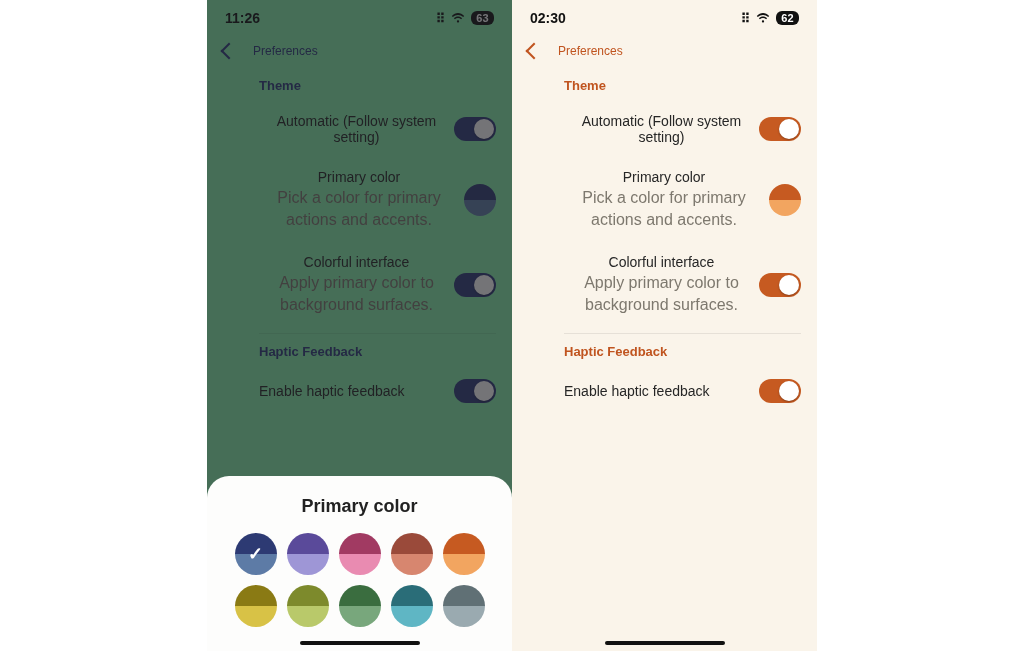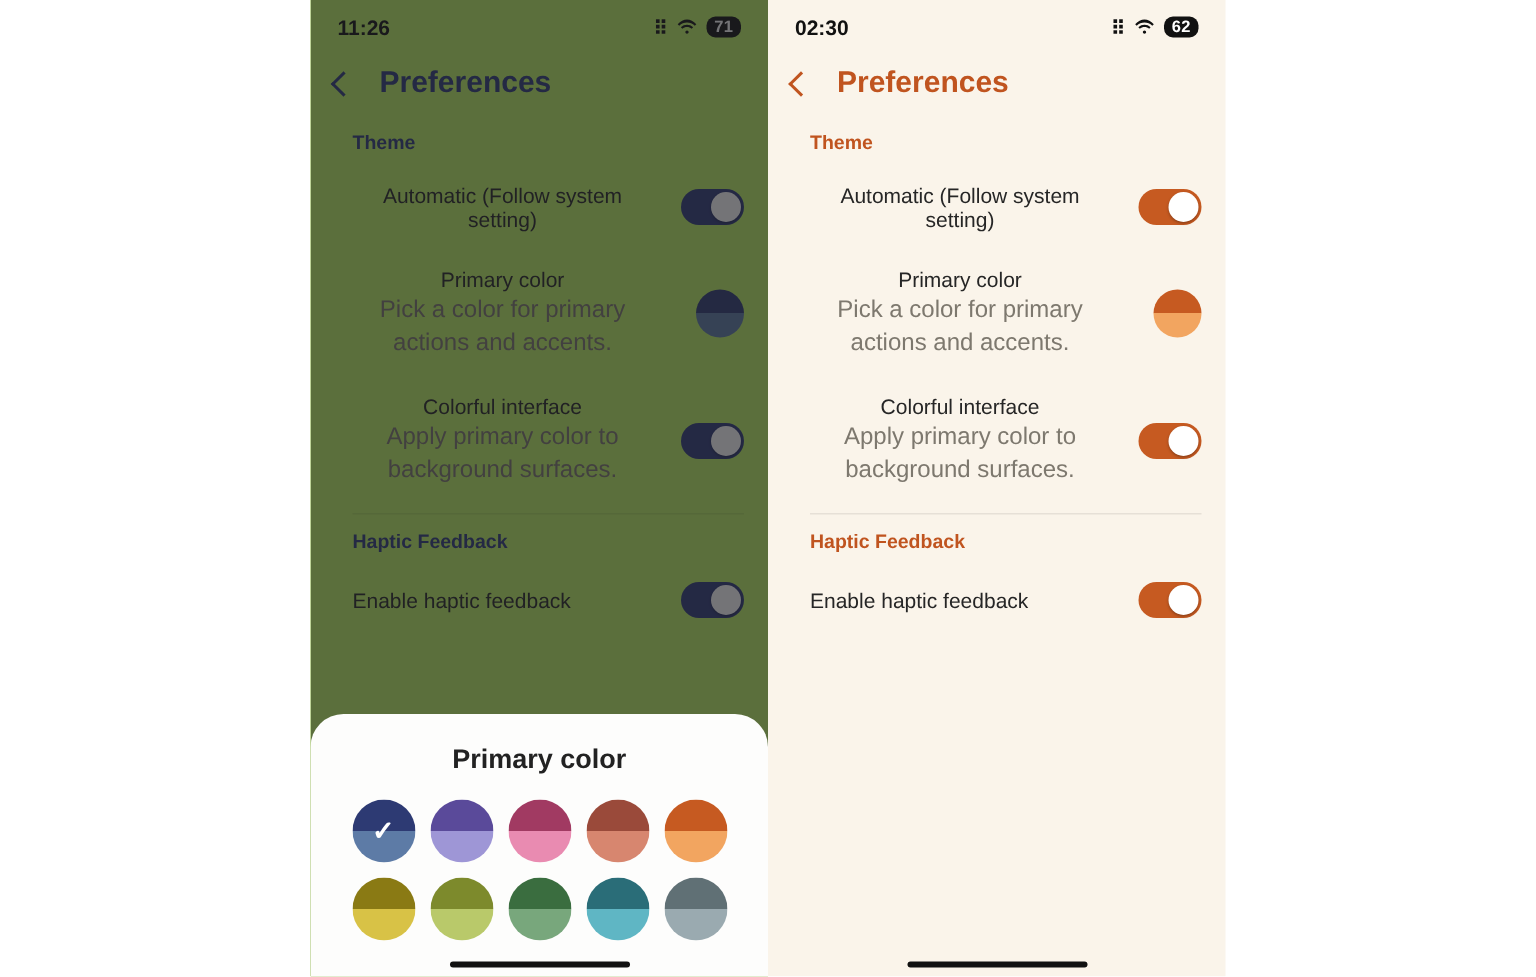--- a/index.html
+++ b/index.html
@@ -1,29 +1,29 @@
 <!DOCTYPE html>
 <html><head>
 <meta charset="utf-8">
 <style>
   * { box-sizing: border-box; margin: 0; padding: 0; }
   html, body { width: 1024px; height: 651px; font-family: -apple-system, Helvetica, Arial, sans-serif; }
   body { display: flex; justify-content: center; align-items: flex-start; background: #fff; }
   .stage { display: flex; gap: 0; width: 610px; height: 651px; }
   .phone { position: relative; width: 305px; height: 651px; overflow: hidden; }
-  .phone-left  { background: #bef264; }
+  .phone-left  { background: #86efac; }
   .phone-right { background: #faf4ea; }
   .dim-overlay { position:absolute; inset:0; background: rgba(30,30,35,.62); z-index: 5; pointer-events:none;}
   .statusbar { display:flex; justify-content:space-between; align-items:center; padding: 8px 18px 4px 18px; height: 32px; font-size: 14px; font-weight: 600; color:#111; }
   .status-right { display:flex; gap:6px; align-items:center; font-size:13px;}
   .battery-badge { background:#111; color:#fff; border-radius:6px; padding:1px 5px; font-size:11px; font-weight:700; letter-spacing:.3px;}
   .navbar { display:flex; align-items:center; gap: 18px; padding: 12px 16px 10px 16px; }
   .chevron { width: 12px; height: 12px; border-left: 2.5px solid; border-bottom: 2.5px solid; transform: rotate(45deg); }
-  .navtitle { font-size: 20px; font-weight: 700; }
-  .section { padding: 10px 16px 0 28px; }
+  .navtitle { font-size: 12px; font-weight: 400; }
+  .section { padding: 10px 16px 0 16px; margin-left: 36px; }
   .section-title { font-size: 13px; font-weight: 600; margin-bottom: 10px; }
   .row { display:flex; justify-content:space-between; align-items:center; padding: 10px 0 14px 0; }
   .row .labels { max-width: 200px; text-align: center; }
   .label-main { font-size: 14px; color:#262626; font-weight: 500; }
   .label-sub { font-size: 16px; color: #7d786e; line-height: 1.35; margin-top: 2px;}
   .toggle { width: 42px; height: 24px; border-radius: 14px; position: relative; flex: none;}
   .toggle .knob { position:absolute; top:2px; right:2px; width:20px; height:20px; border-radius:50%; background:#fff; box-shadow: 0 1px 2px rgba(0,0,0,.3);}
   .swatch { width: 32px; height: 32px; border-radius: 50%; flex:none; position:relative; overflow:hidden;}
   .swatch::before, .swatch::after { content:""; position:absolute; left:0; right:0; height:50%;}
   .swatch::before { top:0; }
@@ -53,21 +53,21 @@
   <div class="phone phone-left">
     <div class="statusbar">
       <span>11:26</span>
       <span class="status-right">
         <span>⠿</span>
         <span>
           <svg width="14" height="11" viewBox="0 0 14 11">
               <path d="M7 10.5c.6 0 1.1-.5 1.1-1.1S7.6 8.3 7 8.3s-1.1.5-1.1 1.1.5 1.1 1.1 1.1zm-3.1-3.3c1.7-1.6 4.5-1.6 6.2 0l1-1c-2.3-2.2-5.9-2.2-8.2 0l1 1zm-2.1-2.1c2.9-2.8 7.5-2.8 10.4 0l1-1C9.6-.1 4.4-.1.8 4.1l1 1z" fill="#111"></path>
             </svg>
         </span>
-        <span class="battery-badge">71</span>
+        <span class="battery-badge">63</span>
       </span>
     </div>
 
     <div class="navbar">
       <span class="chevron accent-left" style="border-color:#2e3a7a"></span>
       <span class="navtitle accent-left">Preferences</span>
     </div>
 
     <div class="section">
       <div class="section-title accent-left">Theme</div>

